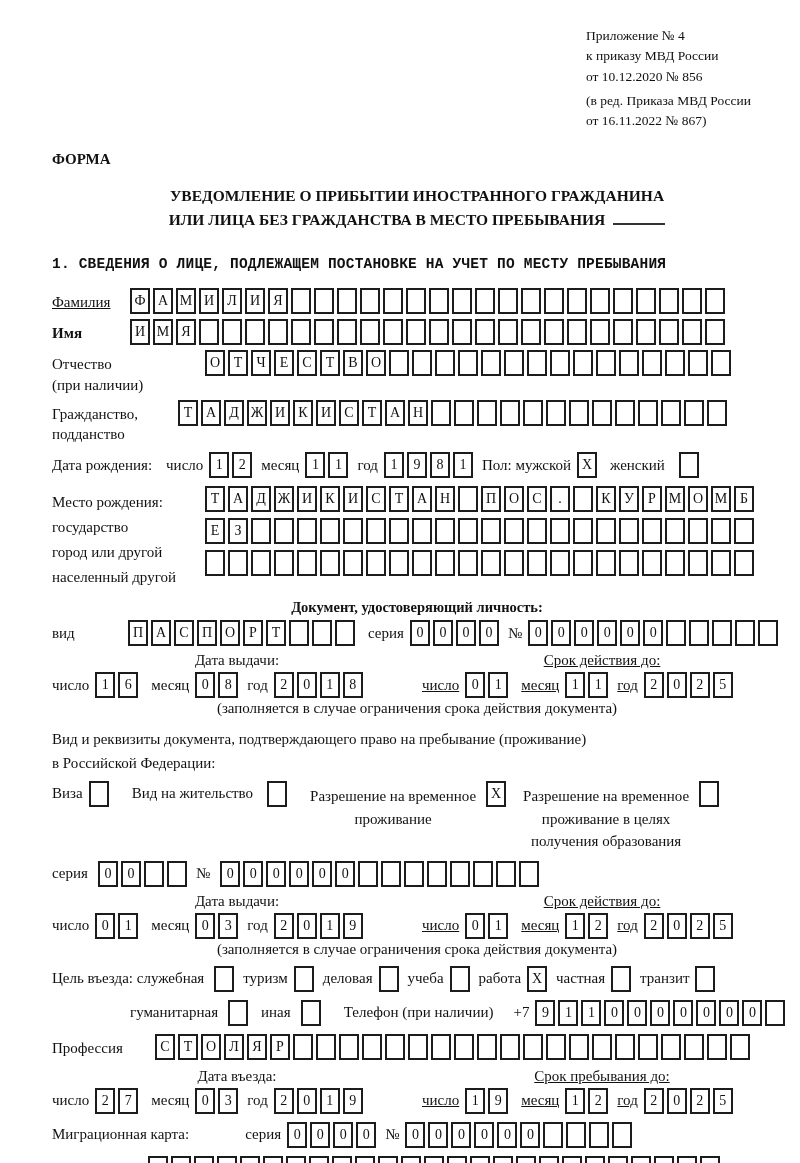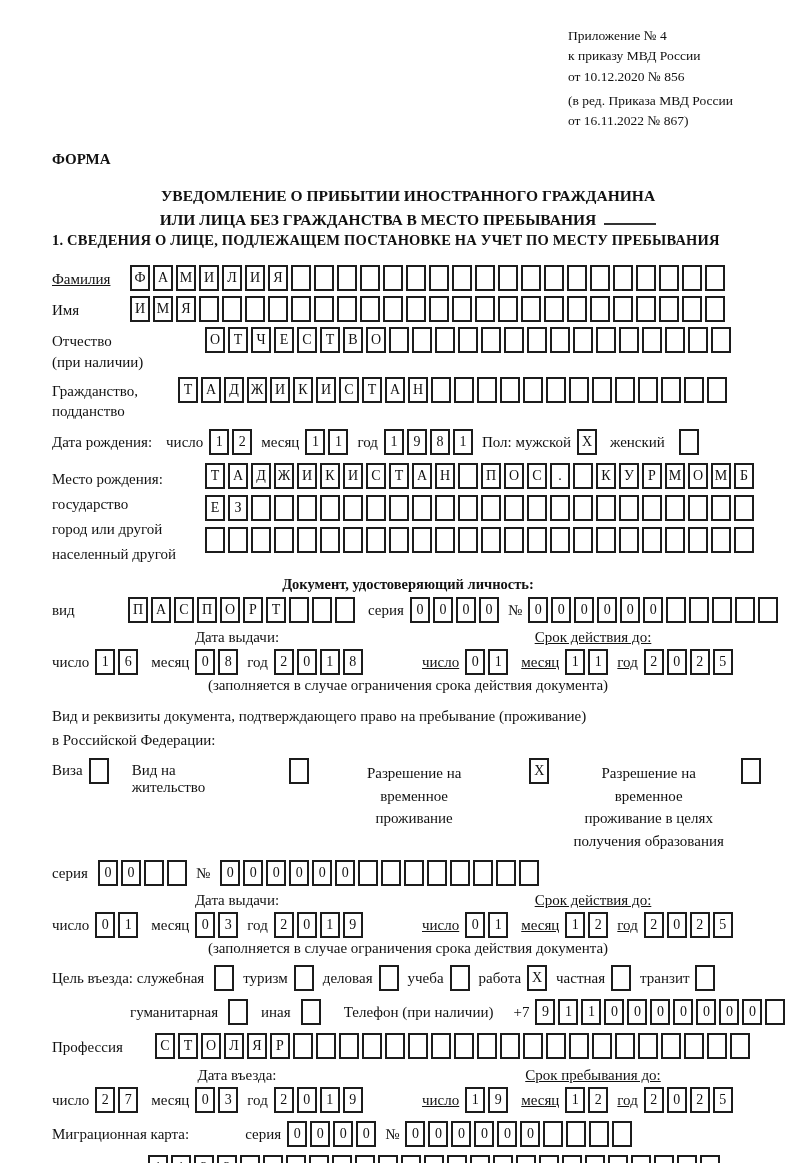--- a/index.html
+++ b/index.html
@@ -1,39 +1,39 @@
 <!DOCTYPE html>
 <html><head>
 <meta charset="utf-8">
 <style>
   html,body{margin:0;padding:0;background:#ffffff;}
   body{width:800px;height:1163px;overflow:hidden;color:#111;
        font-family:"Liberation Serif", serif;font-size:15px;}
-  .page{box-sizing:border-box;width:800px;height:1163px;padding:26px 36px 0 52px;}
+  .page{box-sizing:border-box;width:800px;height:1163px;padding:26px 18px 0 52px;}
 
   
   .hdr{width:196px;margin-left:auto;font-size:13.5px;line-height:1.5;}
   .hdr .note{margin-top:4px;}
   .forma{font-weight:bold;text-align:left;margin:20px 22px 0 0;font-size:15px;}
 
   
   .title{font-weight:bold;text-align:center;font-size:15.5px;line-height:1.55;margin-top:16px;}
   .blank-line{display:inline-block;width:52px;border-bottom:2px solid #333;margin-left:8px;vertical-align:baseline;}
-  .sec{font-weight:bold;font-size:14.5px;letter-spacing:.2px;}
+  .sec{font-weight:bold;font-size:14.5px;margin-top:24px;letter-spacing:.2px;font-family:Liberation Mono, monospace;}
 
   
   .frow{display:flex;align-items:flex-start;margin-top:5px;}
   .flabel{flex:none;padding-top:4px;line-height:1.35;}
   .cells{white-space:nowrap;font-size:0;}
   .cell{display:inline-block;width:16px;height:22px;border:2px solid #1c1c1c;
         margin-right:3px;text-align:center;font-size:14px;line-height:22px;
         font-family:"Liberation Serif", serif;color:#111;vertical-align:top;background:#fff;}
   .inl{display:flex;align-items:center;flex-wrap:nowrap;}
   .inl > *{flex:none;}
-  .gap6{margin-left:6px;} .gap10{margin-left:10px;} .gap14{margin-left:14px;} .gap20{margin-left:20px;gap:23px;}
+  .gap6{margin-left:6px;} .gap10{margin-left:10px;} .gap14{margin-left:14px;} .gap20{margin-left:20px;}
   .center-head{text-align:center;font-size:15px;}
   .two-col{display:flex;margin-top:8px;}
   .col-l{width:370px;flex:none;}
   .col-r{flex:1;text-decoration:underline;}
   .note-right{text-align:center;font-size:15px;margin-top:2px;}
   .para{margin-top:10px;line-height:1.6;}
   .chk-row{display:flex;align-items:flex-start;margin-top:6px;}
   .chk-item{display:flex;align-items:flex-start;}
   .chk-item .txt{padding-top:4px;}
   .chk-multiline{text-align:center;line-height:1.5;padding-top:4px;}
@@ -63,21 +63,21 @@
   </div>
 
   <div class="sec">1. СВЕДЕНИЯ О ЛИЦЕ, ПОДЛЕЖАЩЕМ ПОСТАНОВКЕ НА УЧЕТ ПО МЕСТУ ПРЕБЫВАНИЯ</div>
 
   <div class="frow" style="margin-top:16px;text-decoration:underline;">
     <div class="flabel" style="width:78px;">Фамилия</div>
     <div class="cells"><span class="cell">Ф</span><span class="cell">А</span><span class="cell">М</span><span class="cell">И</span><span class="cell">Л</span><span class="cell">И</span><span class="cell">Я</span><span class="cell"></span><span class="cell"></span><span class="cell"></span><span class="cell"></span><span class="cell"></span><span class="cell"></span><span class="cell"></span><span class="cell"></span><span class="cell"></span><span class="cell"></span><span class="cell"></span><span class="cell"></span><span class="cell"></span><span class="cell"></span><span class="cell"></span><span class="cell"></span><span class="cell"></span><span class="cell"></span><span class="cell"></span></div>
   </div>
 
   <div class="frow">
-    <div class="flabel" style="width:78px;">Имя</div>
+    <div class="flabel" style="width:78px;font-weight:bold;">Имя</div>
     <div class="cells"><span class="cell">И</span><span class="cell">М</span><span class="cell">Я</span><span class="cell"></span><span class="cell"></span><span class="cell"></span><span class="cell"></span><span class="cell"></span><span class="cell"></span><span class="cell"></span><span class="cell"></span><span class="cell"></span><span class="cell"></span><span class="cell"></span><span class="cell"></span><span class="cell"></span><span class="cell"></span><span class="cell"></span><span class="cell"></span><span class="cell"></span><span class="cell"></span><span class="cell"></span><span class="cell"></span><span class="cell"></span><span class="cell"></span><span class="cell"></span></div>
   </div>
 
   <div class="frow">
     <div class="flabel" style="width:153px;">
       <div>Отчество</div>
       <div>(при наличии)</div>
     </div>
     <div class="cells"><span class="cell">О</span><span class="cell">Т</span><span class="cell">Ч</span><span class="cell">Е</span><span class="cell">С</span><span class="cell">Т</span><span class="cell">В</span><span class="cell">О</span><span class="cell"></span><span class="cell"></span><span class="cell"></span><span class="cell"></span><span class="cell"></span><span class="cell"></span><span class="cell"></span><span class="cell"></span><span class="cell"></span><span class="cell"></span><span class="cell"></span><span class="cell"></span><span class="cell"></span><span class="cell"></span><span class="cell"></span></div>
   </div>

